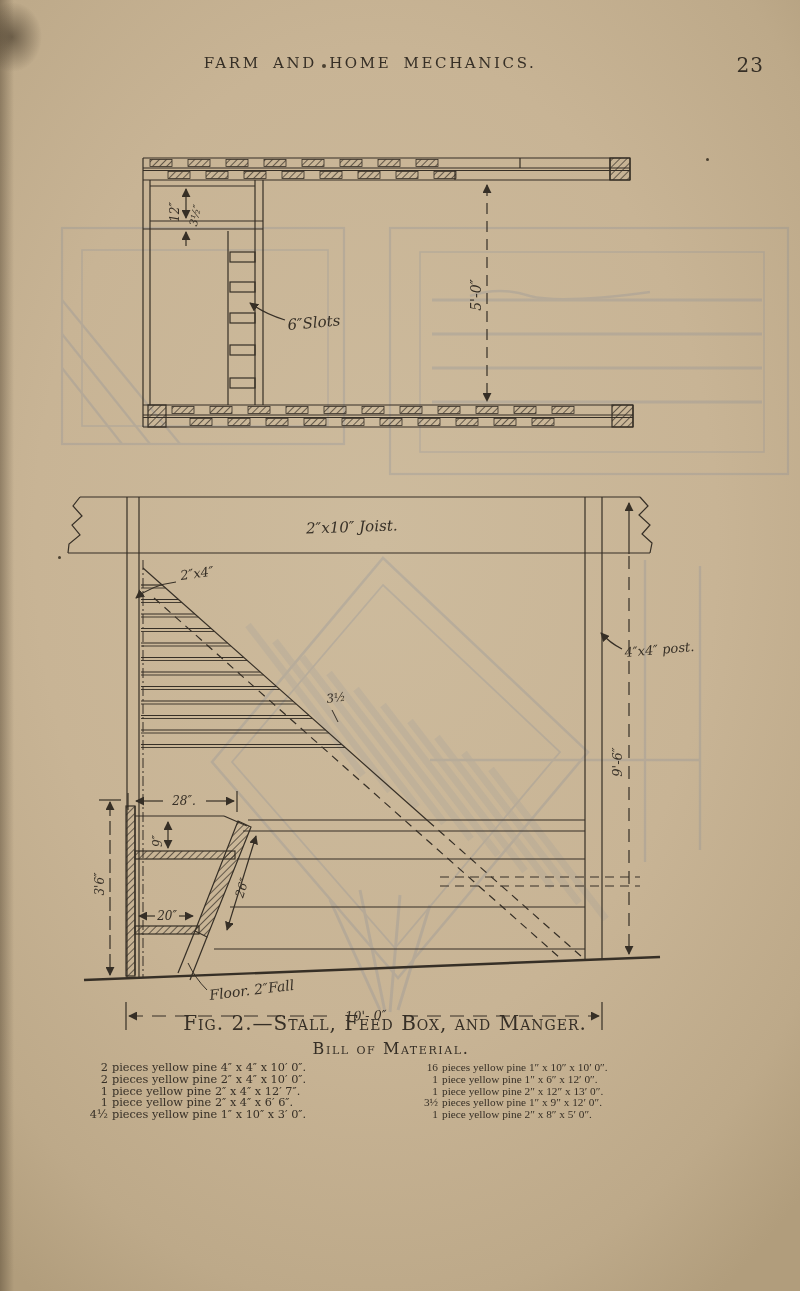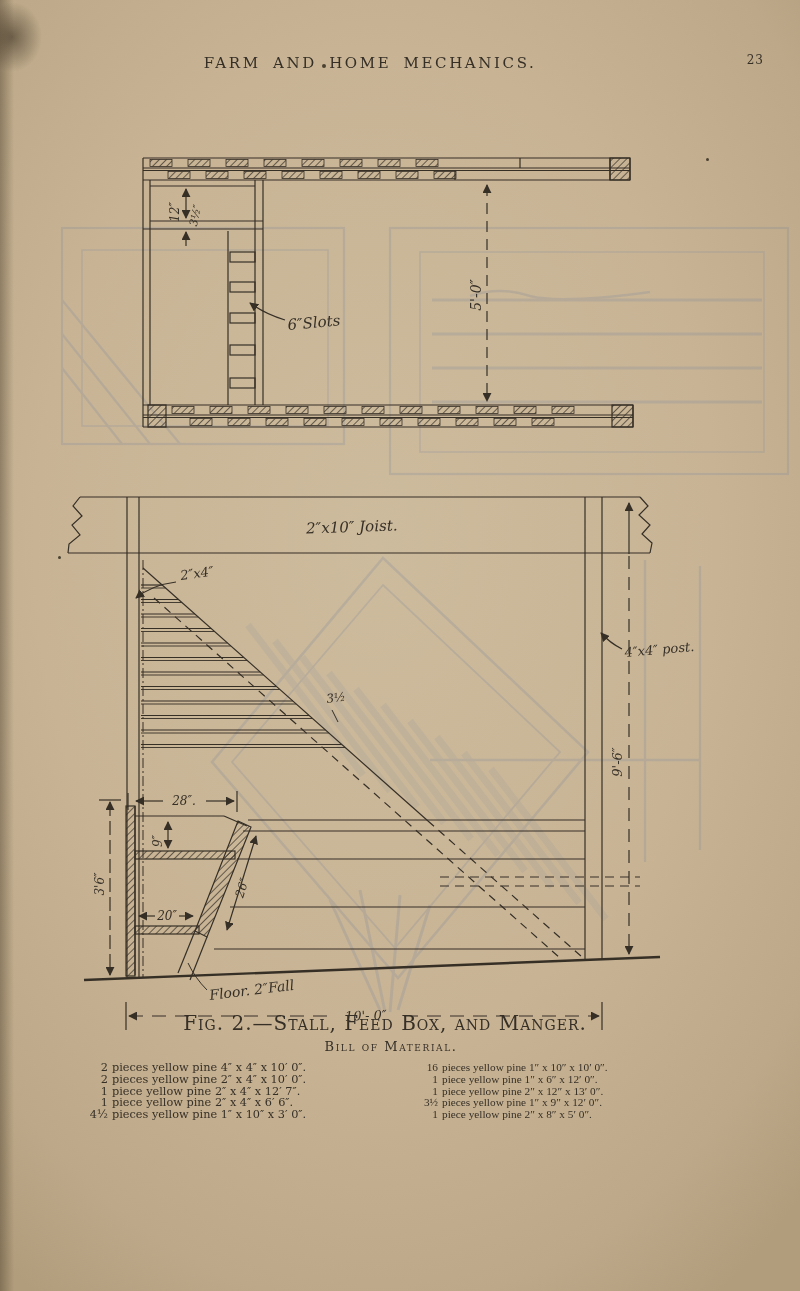--- a/index.html
+++ b/index.html
@@ -8,29 +8,29 @@
     background:radial-gradient(ellipse 620px 900px at 47% 42%, #cdbb9d 0%, #c8b495 55%, #bda989 85%, #b19d7c 100%);
     font-family:"DejaVu Serif", serif;color:#362f26;
   }
   #edge-shadow{position:absolute;left:0;top:0;width:14px;height:100%;
     background:linear-gradient(90deg, rgba(58,45,28,.38), rgba(58,45,28,0));}
   .stain{position:absolute;border-radius:50%;pointer-events:none;}
   #corner-smudge{left:-18px;top:2px;width:60px;height:70px;background:radial-gradient(closest-side, rgba(45,35,22,.55), rgba(45,35,22,0));}
   .speck{position:absolute;width:4px;height:4px;border-radius:50%;background:rgba(44,36,24,.8);}
   #header{position:absolute;top:54px;left:0;width:800px;text-align:center;
     font-size:15px;letter-spacing:2.6px;word-spacing:5px;padding-right:60px;box-sizing:border-box;}
-  #page-number{position:absolute;top:53px;right:36px;font-size:12px;letter-spacing:1px;}
+  #page-number{position:absolute;top:53px;right:36px;font-size:20px;letter-spacing:1px;}
   #fig-svg{position:absolute;left:0;top:0;}
   svg line, svg path, svg rect, svg polygon, svg polyline{stroke:#362f26;fill:none;stroke-width:1.2;stroke-linecap:butt;}
   svg text{fill:#362f26;stroke:none;font-family:"DejaVu Serif",serif;font-style:italic;}
   .bleed *{stroke:#6d7d9b;}
   #caption{position:absolute;top:1011px;left:0;width:800px;text-align:center;padding-right:30px;box-sizing:border-box;
     font-variant:small-caps;font-size:20px;letter-spacing:1px;}
   #bill-heading{position:absolute;top:1039px;left:0;width:800px;text-align:center;padding-right:18px;box-sizing:border-box;
-    font-variant:small-caps;font-size:13px;letter-spacing:1.6px;}
+    font-variant:small-caps;font-size:16px;letter-spacing:1.6px;}
   .bill-col{position:absolute;top:1062px;font-size:11.3px;line-height:11.8px;white-space:nowrap;}
   #bill-left{left:82px;}
   #bill-right{left:398px;font-family:Liberation Serif, serif;}
   .bill-row{display:flex;}
   .bill-qty{display:inline-block;width:26px;text-align:right;margin-right:4px;}
   #bill-right .bill-qty{width:40px;}
 </style>
 </head>
 <body>
 

